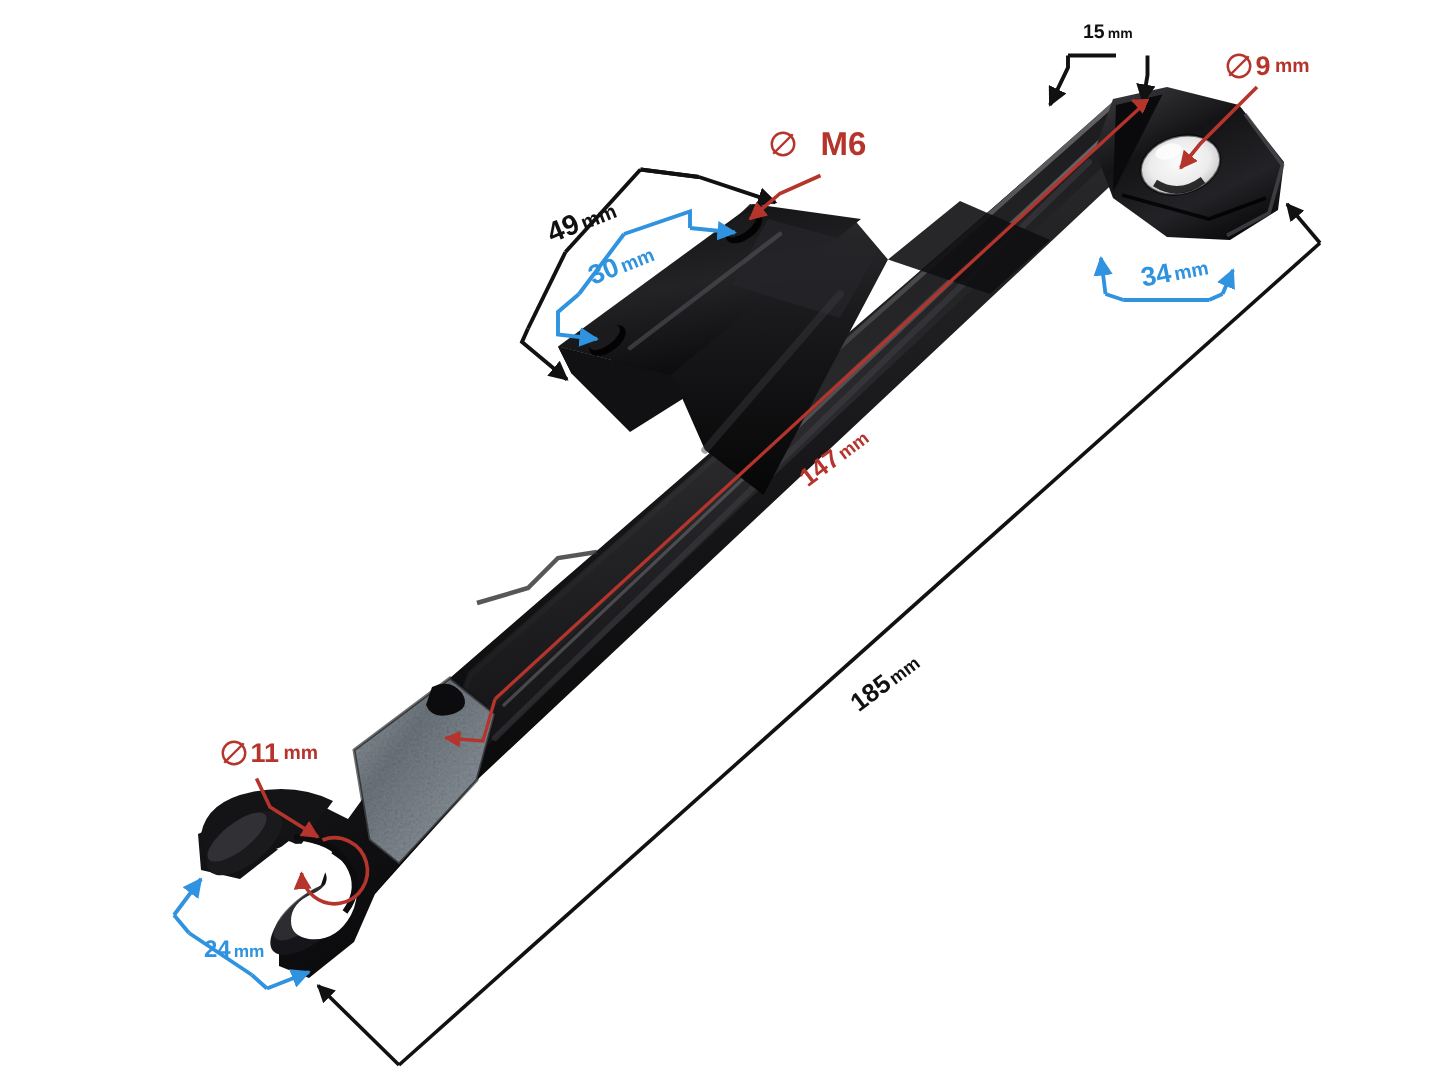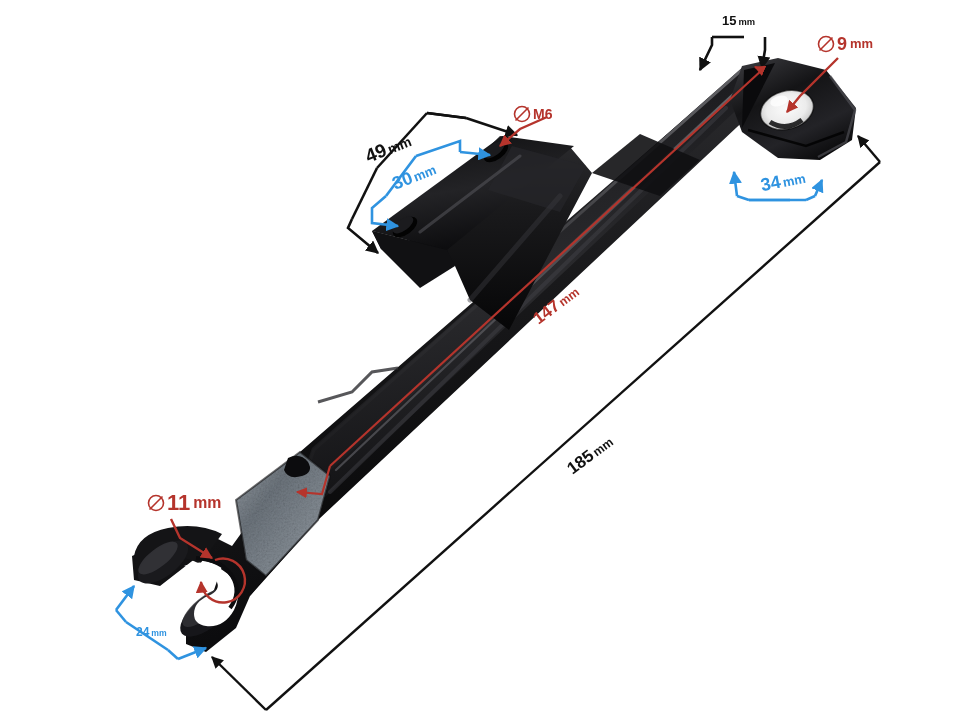--- a/index.html
+++ b/index.html
@@ -231,21 +231,21 @@
   </svg>
 
   <div class="lbl blk" style="left:388px;top:148px;font-size:19px;transform:translate(-50%,-50%) rotate(-22deg);">
     <span>49</span><span class="unit">mm</span>
   </div>
 
   <div class="lbl blu" style="left:414px;top:176px;font-size:18px;transform:translate(-50%,-50%) rotate(-22deg);">
     <span>30</span><span class="unit">mm</span>
   </div>
 
-  <div class="lbl red" style="left:512px;top:104px;font-size:14px;display:flex;align-items:center;gap:1px;">
+  <div class="lbl red" style="left:512px;top:85px;font-size:22px;display:flex;align-items:center;gap:15px;">
     <svg width="20" height="20" viewBox="0 0 20 20">
       <circle cx="10" cy="10" r="7.5" fill="none" stroke="#b5342c" stroke-width="1.6"></circle>
       <line x1="3.5" y1="16.5" x2="16.5" y2="3.5" stroke="#b5342c" stroke-width="1.6"></line>
     </svg>
     <span>M6</span>
   </div>
 
   <div class="lbl blk" style="left:722px;top:14px;font-size:13px;">
     <span>15</span><span class="unit">mm</span>
   </div>
@@ -264,26 +264,26 @@
   </div>
 
   <div class="lbl red" style="left:556px;top:305px;font-size:17px;transform:translate(-50%,-50%) rotate(-37deg);">
     <span>147</span><span class="unit">mm</span>
   </div>
 
   <div class="lbl blk" style="left:590px;top:455px;font-size:17px;transform:translate(-50%,-50%) rotate(-37deg);">
     <span>185</span><span class="unit">mm</span>
   </div>
 
-  <div class="lbl red" style="left:146px;top:492px;font-size:22px;display:flex;align-items:center;gap:1px;">
+  <div class="lbl red" style="left:146px;top:492px;font-size:18px;display:flex;align-items:center;gap:1px;">
     <svg width="20" height="20" viewBox="0 0 20 20">
       <circle cx="10" cy="10" r="7.5" fill="none" stroke="#b5342c" stroke-width="1.6"></circle>
       <line x1="3.5" y1="16.5" x2="16.5" y2="3.5" stroke="#b5342c" stroke-width="1.6"></line>
     </svg>
     <span>11</span>
       <span class="unit">mm</span>
   </div>
 
-  <div class="lbl blu" style="left:136px;top:626px;font-size:12px;">
+  <div class="lbl blu" style="left:136px;top:626px;font-size:16px;">
     <span>24</span><span class="unit">mm</span>
   </div>
 
 </div>
 
 </body></html>

